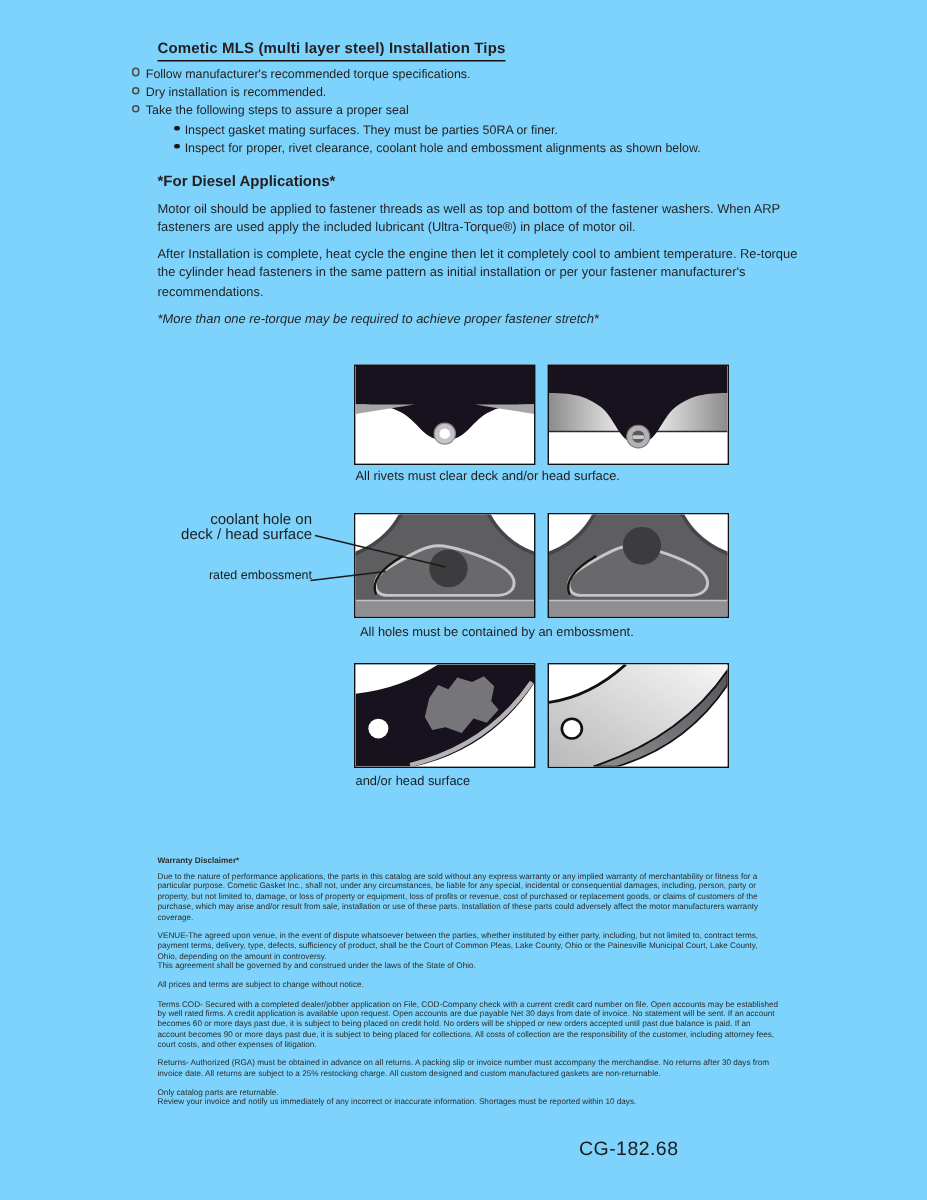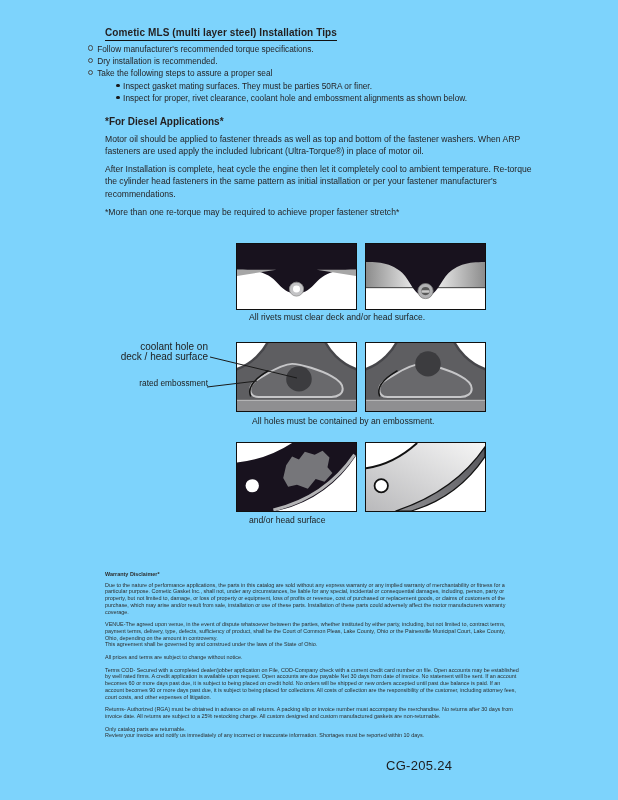--- a/index.html
+++ b/index.html
@@ -13,26 +13,26 @@
     font-size:10px;font-weight:bold;letter-spacing:0.1px;
     border-bottom:1.2px solid #111;padding-bottom:2px;
   }
   .bullets{position:absolute;left:88px;top:43px;font-size:8.3px;line-height:12.2px;width:460px;}
   .b-row{display:flex;align-items:baseline;}
   .b-row.sub{margin-left:28px;}
   .dot-open{flex:0 0 auto;width:3.2px;height:3.2px;border:0.9px solid #4a4a4a;border-radius:50%;margin-right:4px;position:relative;top:-1.5px;}
   .dot-fill{flex:0 0 auto;width:3.6px;height:3.6px;background:#1a1a1a;border-radius:50%;margin-right:3.5px;position:relative;top:-1.5px;}
   .diesel-heading{position:absolute;left:105px;top:116px;font-size:10px;font-weight:bold;}
   .para{position:absolute;left:105px;width:432px;font-size:8.6px;line-height:12.3px;}
-  .p1{top:133px;} .p2{top:163px;} .p3{top:206px;}
+  .p1{top:133px;} .p2{top:163px;} .p3{top:206px;font-style:italic;}
 
   .fig-label{position:absolute;width:121px;text-align:center;font-size:10.5px;font-weight:bold;letter-spacing:0.7px;color:#161616;margin-top:15px;}
   .fig-box{position:absolute;width:121px;height:70px;border:1.8px solid #101010;box-sizing:border-box;background:#fff;}
   .fig-box svg{display:block;width:100%;height:100%;}
-  .fig-caption{position:absolute;font-size:8.6px;line-height:10.8px;color:#1d1d1d;margin-left:12px;}
+  .fig-caption{position:absolute;font-size:8.6px;line-height:10.8px;color:#1d1d1d;}
 
   .coolant-labels{position:absolute;left:95px;width:113px;top:342px;text-align:right;font-size:10px;line-height:10.4px;color:#1d1d1d;}
   .embossment-label{position:absolute;left:95px;width:113px;top:378px;text-align:right;font-size:8.3px;color:#1d1d1d;}
   .leader-overlay{position:absolute;left:95px;top:335px;width:310px;height:60px;pointer-events:none;z-index:5;}
 
   .disclaimer{position:absolute;left:105px;top:571px;width:414px;font-size:5.45px;line-height:6.7px;color:#2c2c2c;}
   .disclaimer .hd{font-weight:bold;margin-bottom:4px;}
   .disclaimer p{margin:0 0 6px 0;}
   .disclaimer .tight{margin:0;}
   .doc-number{position:absolute;left:386px;top:758px;font-size:13px;letter-spacing:0.3px;color:#1c1c1c;}
@@ -187,15 +187,15 @@
     <p>Due to the nature of performance applications, the parts in this catalog are sold without any express warranty or any implied warranty of merchantability or fitness for a particular purpose.  Cometic Gasket Inc., shall not, under any circumstances, be liable for any special, incidental or consequential damages, including, person, party or property, but not limited to, damage, or loss of property or equipment, loss of profits or revenue, cost of purchased or replacement goods, or claims of customers of the purchase, which may arise and/or result from sale, installation or use of these parts.  Installation of these parts could adversely affect the motor manufacturers warranty coverage.</p>
     <div class="tight">VENUE-The agreed upon venue, in the event of dispute whatsoever between the parties, whether instituted by either party, including, but not limited to, contract terms, payment terms, delivery, type, defects, sufficiency of product, shall be the Court of Common Pleas, Lake County, Ohio or the Painesville Municipal Court, Lake County, Ohio, depending on the amount in controversy.</div>
     <p>This agreement shall be governed by and construed under the laws of the State of Ohio.</p>
     <p>All prices and terms are subject to change without notice.</p>
     <p>Terms COD- Secured with a completed dealer/jobber application on File, COD-Company check with a current credit card number on file.  Open accounts may be established by well rated firms.  A credit application is available upon request.  Open accounts are due payable Net 30 days from date of invoice.  No statement will be sent.  If an account becomes 60 or more days past due, it is subject to being placed on credit hold.  No orders will be shipped or new orders accepted until past due balance is paid.  If an account becomes 90 or more days past due, it is subject to being placed for collections.  All costs of collection are the responsibility of the customer, including attorney fees, court costs, and other expenses of litigation.</p>
     <p>Returns- Authorized (RGA) must be obtained in advance on all returns.  A packing slip or invoice number must accompany the merchandise.  No returns after 30 days from invoice date.  All returns are subject to a 25% restocking charge.  All custom designed and custom manufactured gaskets are non-returnable.</p>
     <div class="tight">Only catalog parts are returnable.</div>
     <div class="tight">Review your invoice and notify us immediately of any incorrect or inaccurate information.  Shortages must be reported within 10 days.</div>
   </div>
 
-  <div class="doc-number">CG-205.24</div>
+  <div class="doc-number">CG-182.68</div>
 
 </div>
 
 </body></html>

